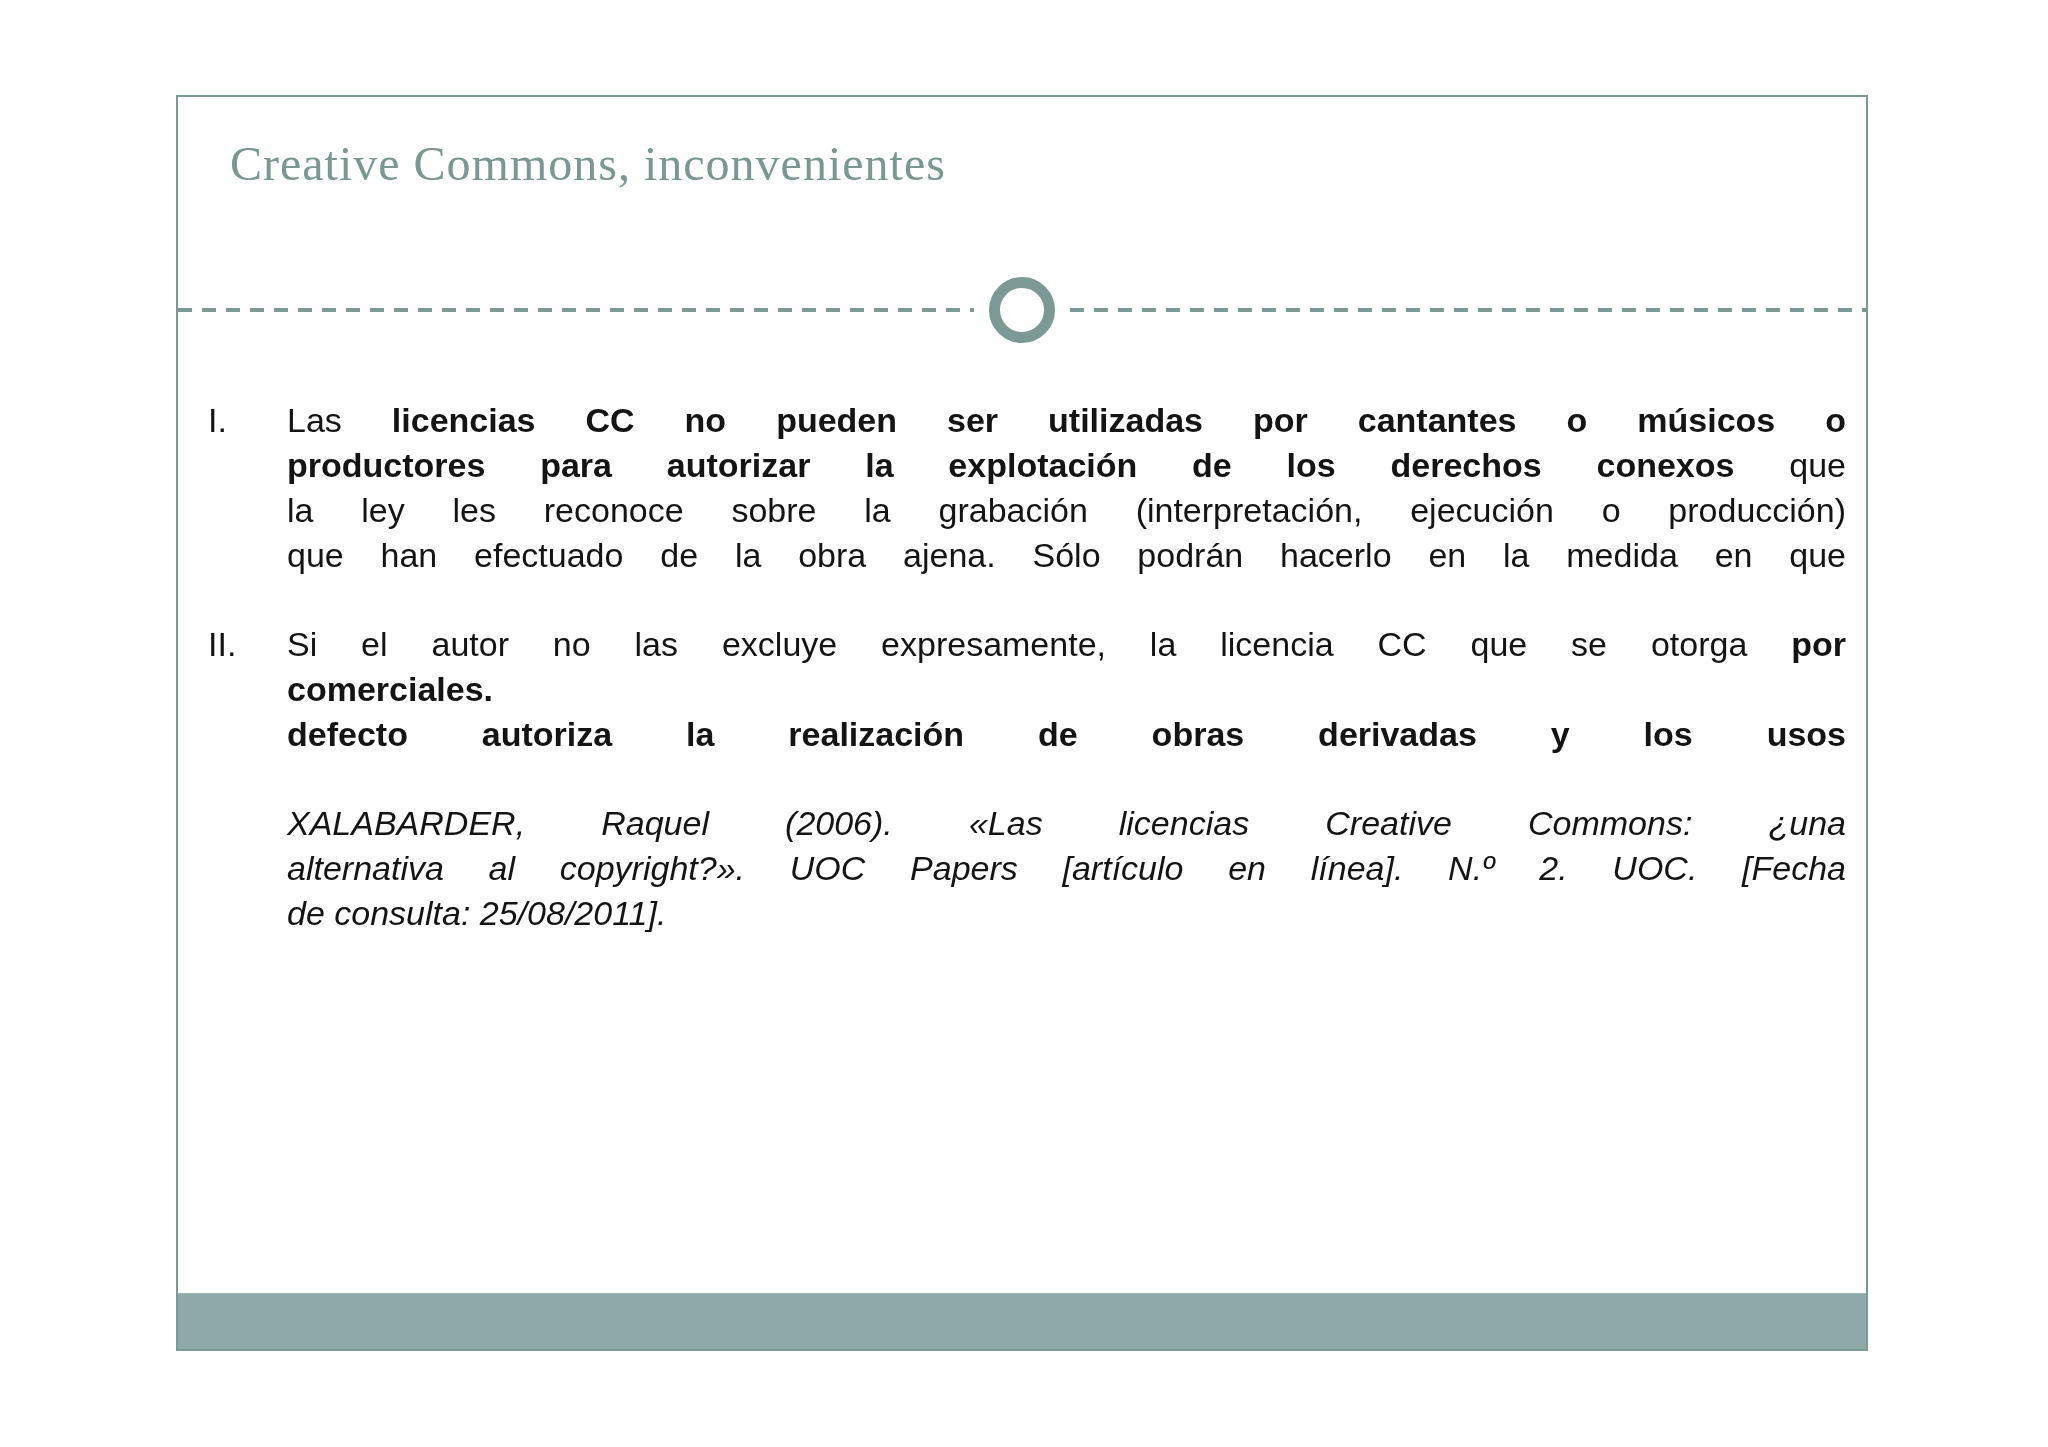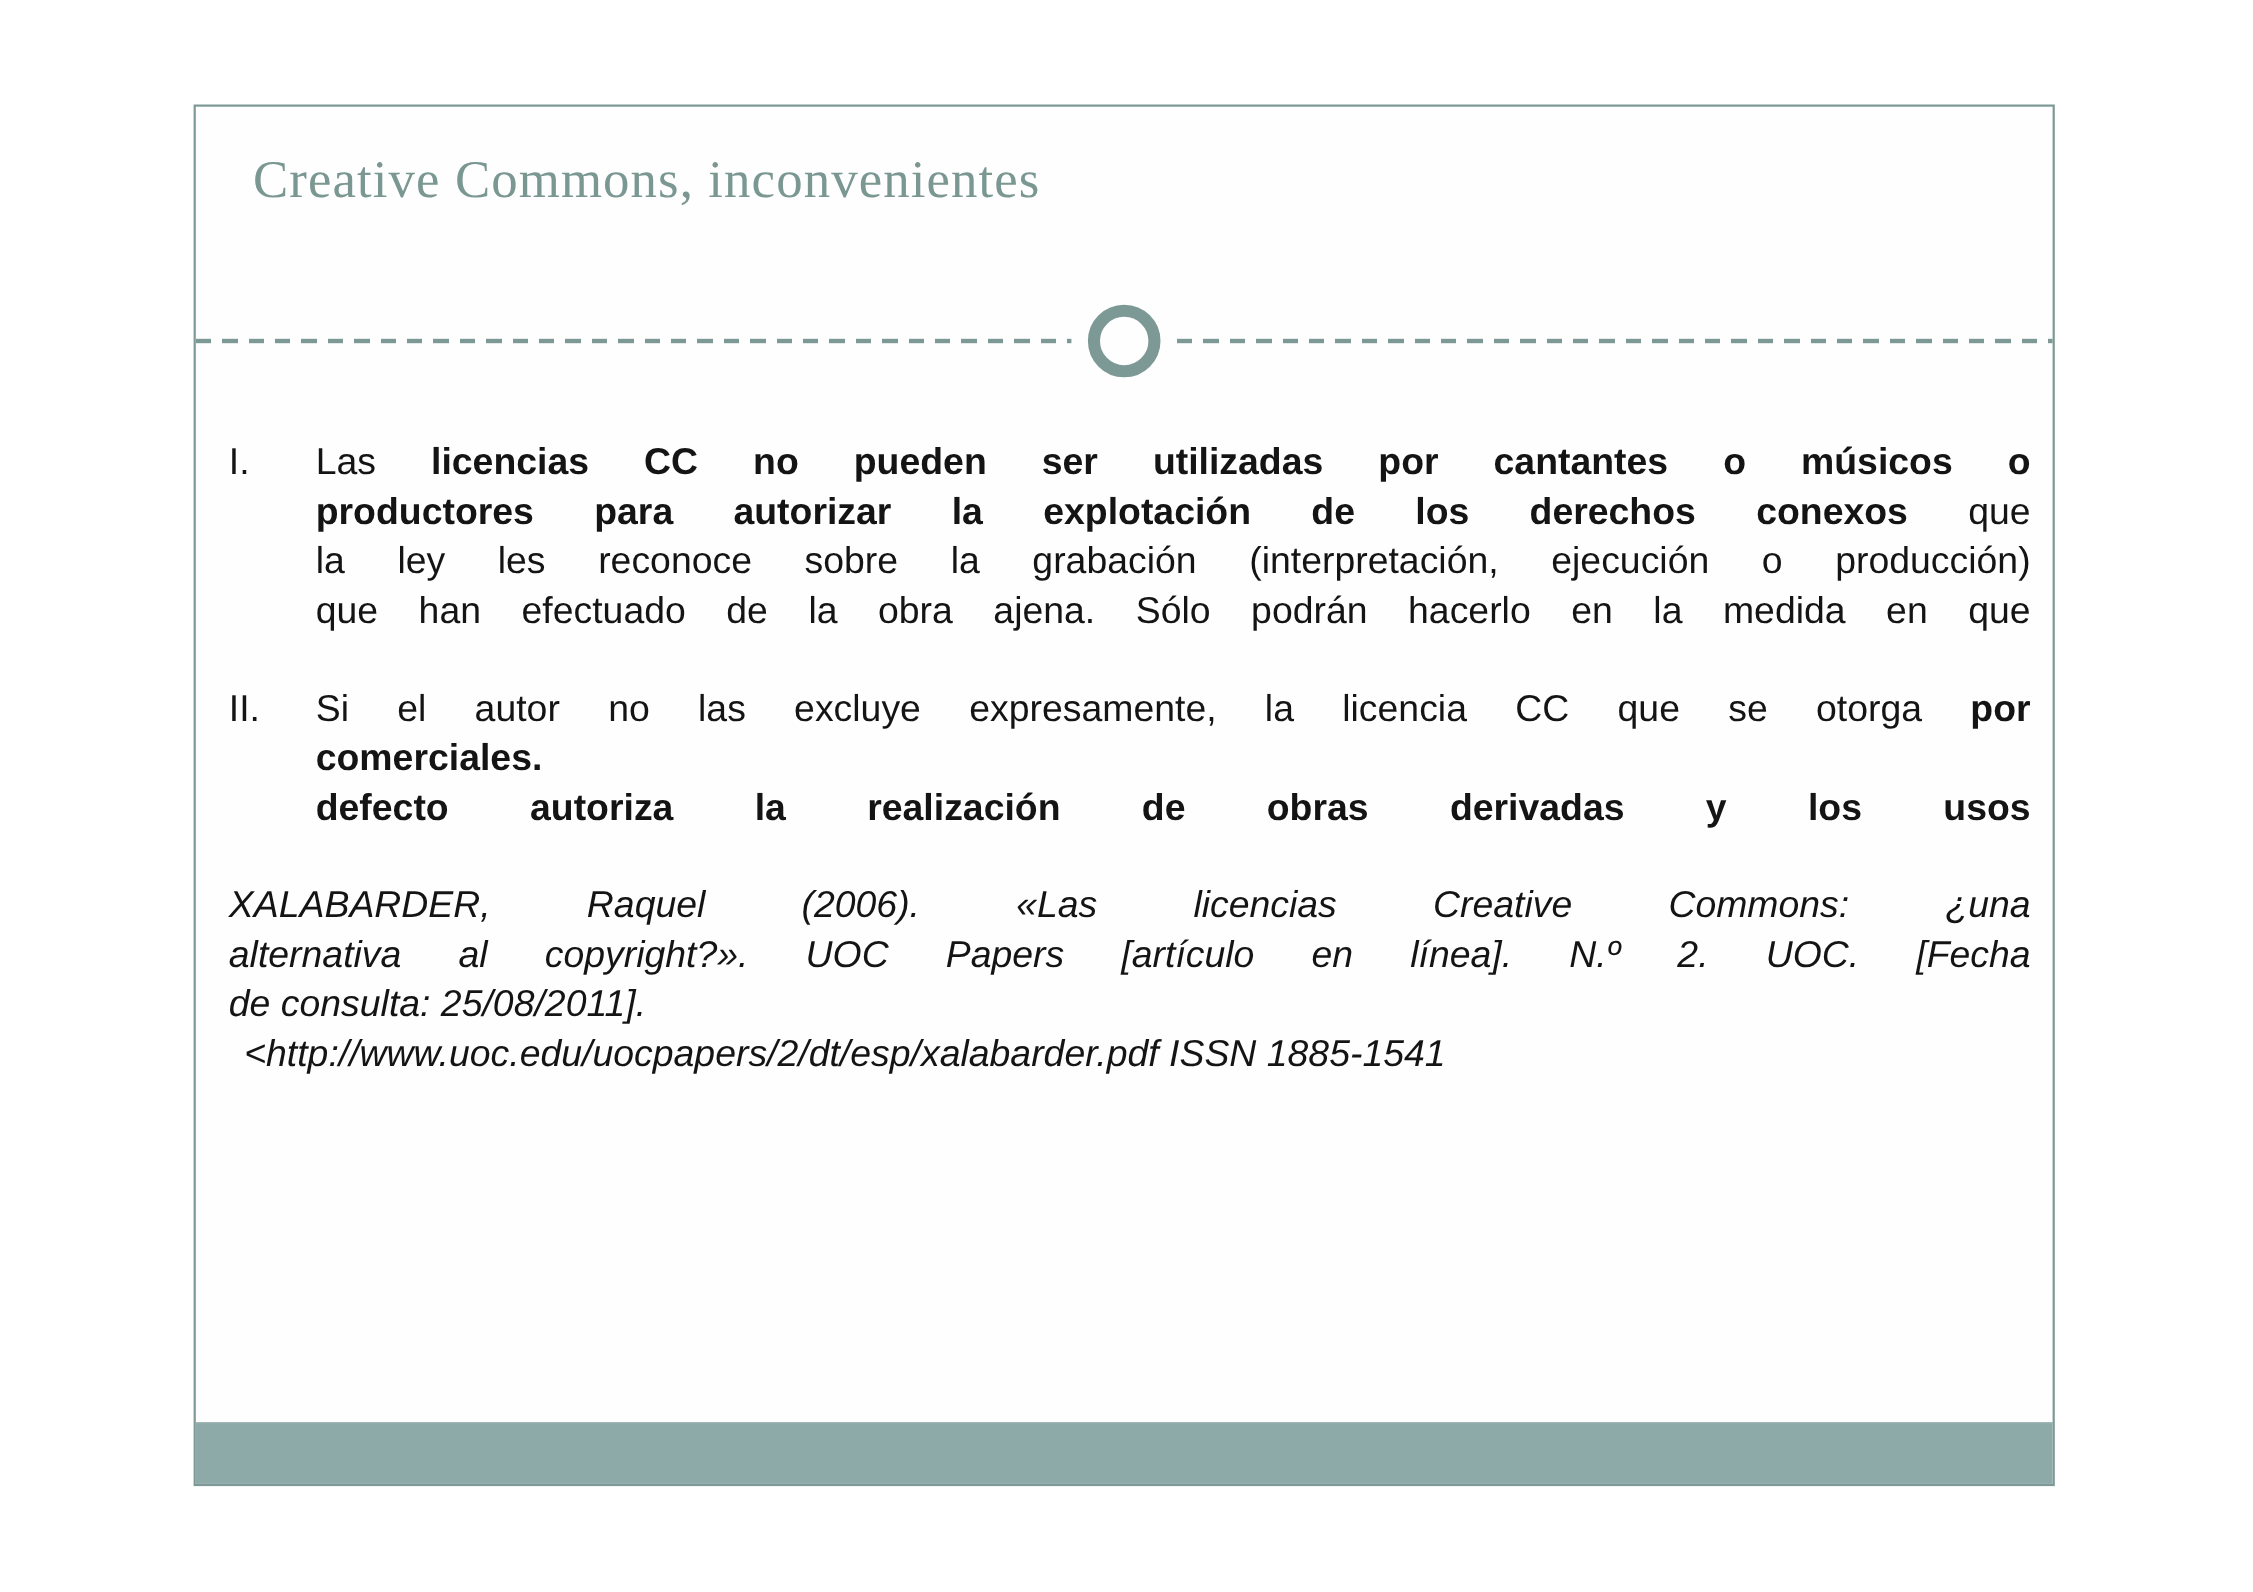--- a/index.html
+++ b/index.html
@@ -45,21 +45,21 @@
     font-size:34px;line-height:45px;color:var(--text-color);
   }
   .item{
     display:grid;grid-template-columns:79px 1fr;
     margin-bottom:44px;
   }
   .num{text-align:left;}
   .line{display:block;text-align:left;}
   .jl{text-align:justify;text-align-last:justify;}
   .citation{
-    margin-bottom:44px;
+    margin-left:79px;margin-bottom:44px;
     font-style:italic;
   }
   .url-line{padding-left:14px;}
   .bottom-bar{
     position:absolute;left:0;right:0;bottom:0;height:56px;
     background:var(--bar-color);
     border-top:1px solid #9db4b2;
   }
   b{font-weight:bold;}
 </style>
@@ -94,20 +94,19 @@
         <div class="line jl"><span>Si el autor no las excluye expresamente, la licencia CC que se otorga </span><b>por</b></div>
         <div class="line"><b>comerciales.</b></div>
         <div class="line jl"><b>defecto autoriza la realización de obras derivadas y los usos</b></div>
       </div>
     </div>
 
     <div class="citation">
       <div class="line jl">XALABARDER, Raquel (2006). «Las licencias Creative Commons: ¿una</div>
       <div class="line jl">alternativa al copyright?». UOC Papers [artículo en línea]. N.º 2. UOC. [Fecha</div>
       <div class="line">de consulta: 25/08/2011].</div>
-      <div class="line url-line">&lt;http://www.uoc.edu/uocpapers/2/dt/esp/xalabarder.pdf ISSN 1885-1541</div>
     </div>
 
 
   </div>
 
   <div class="bottom-bar"></div>
 </div>
 
 </body></html>

